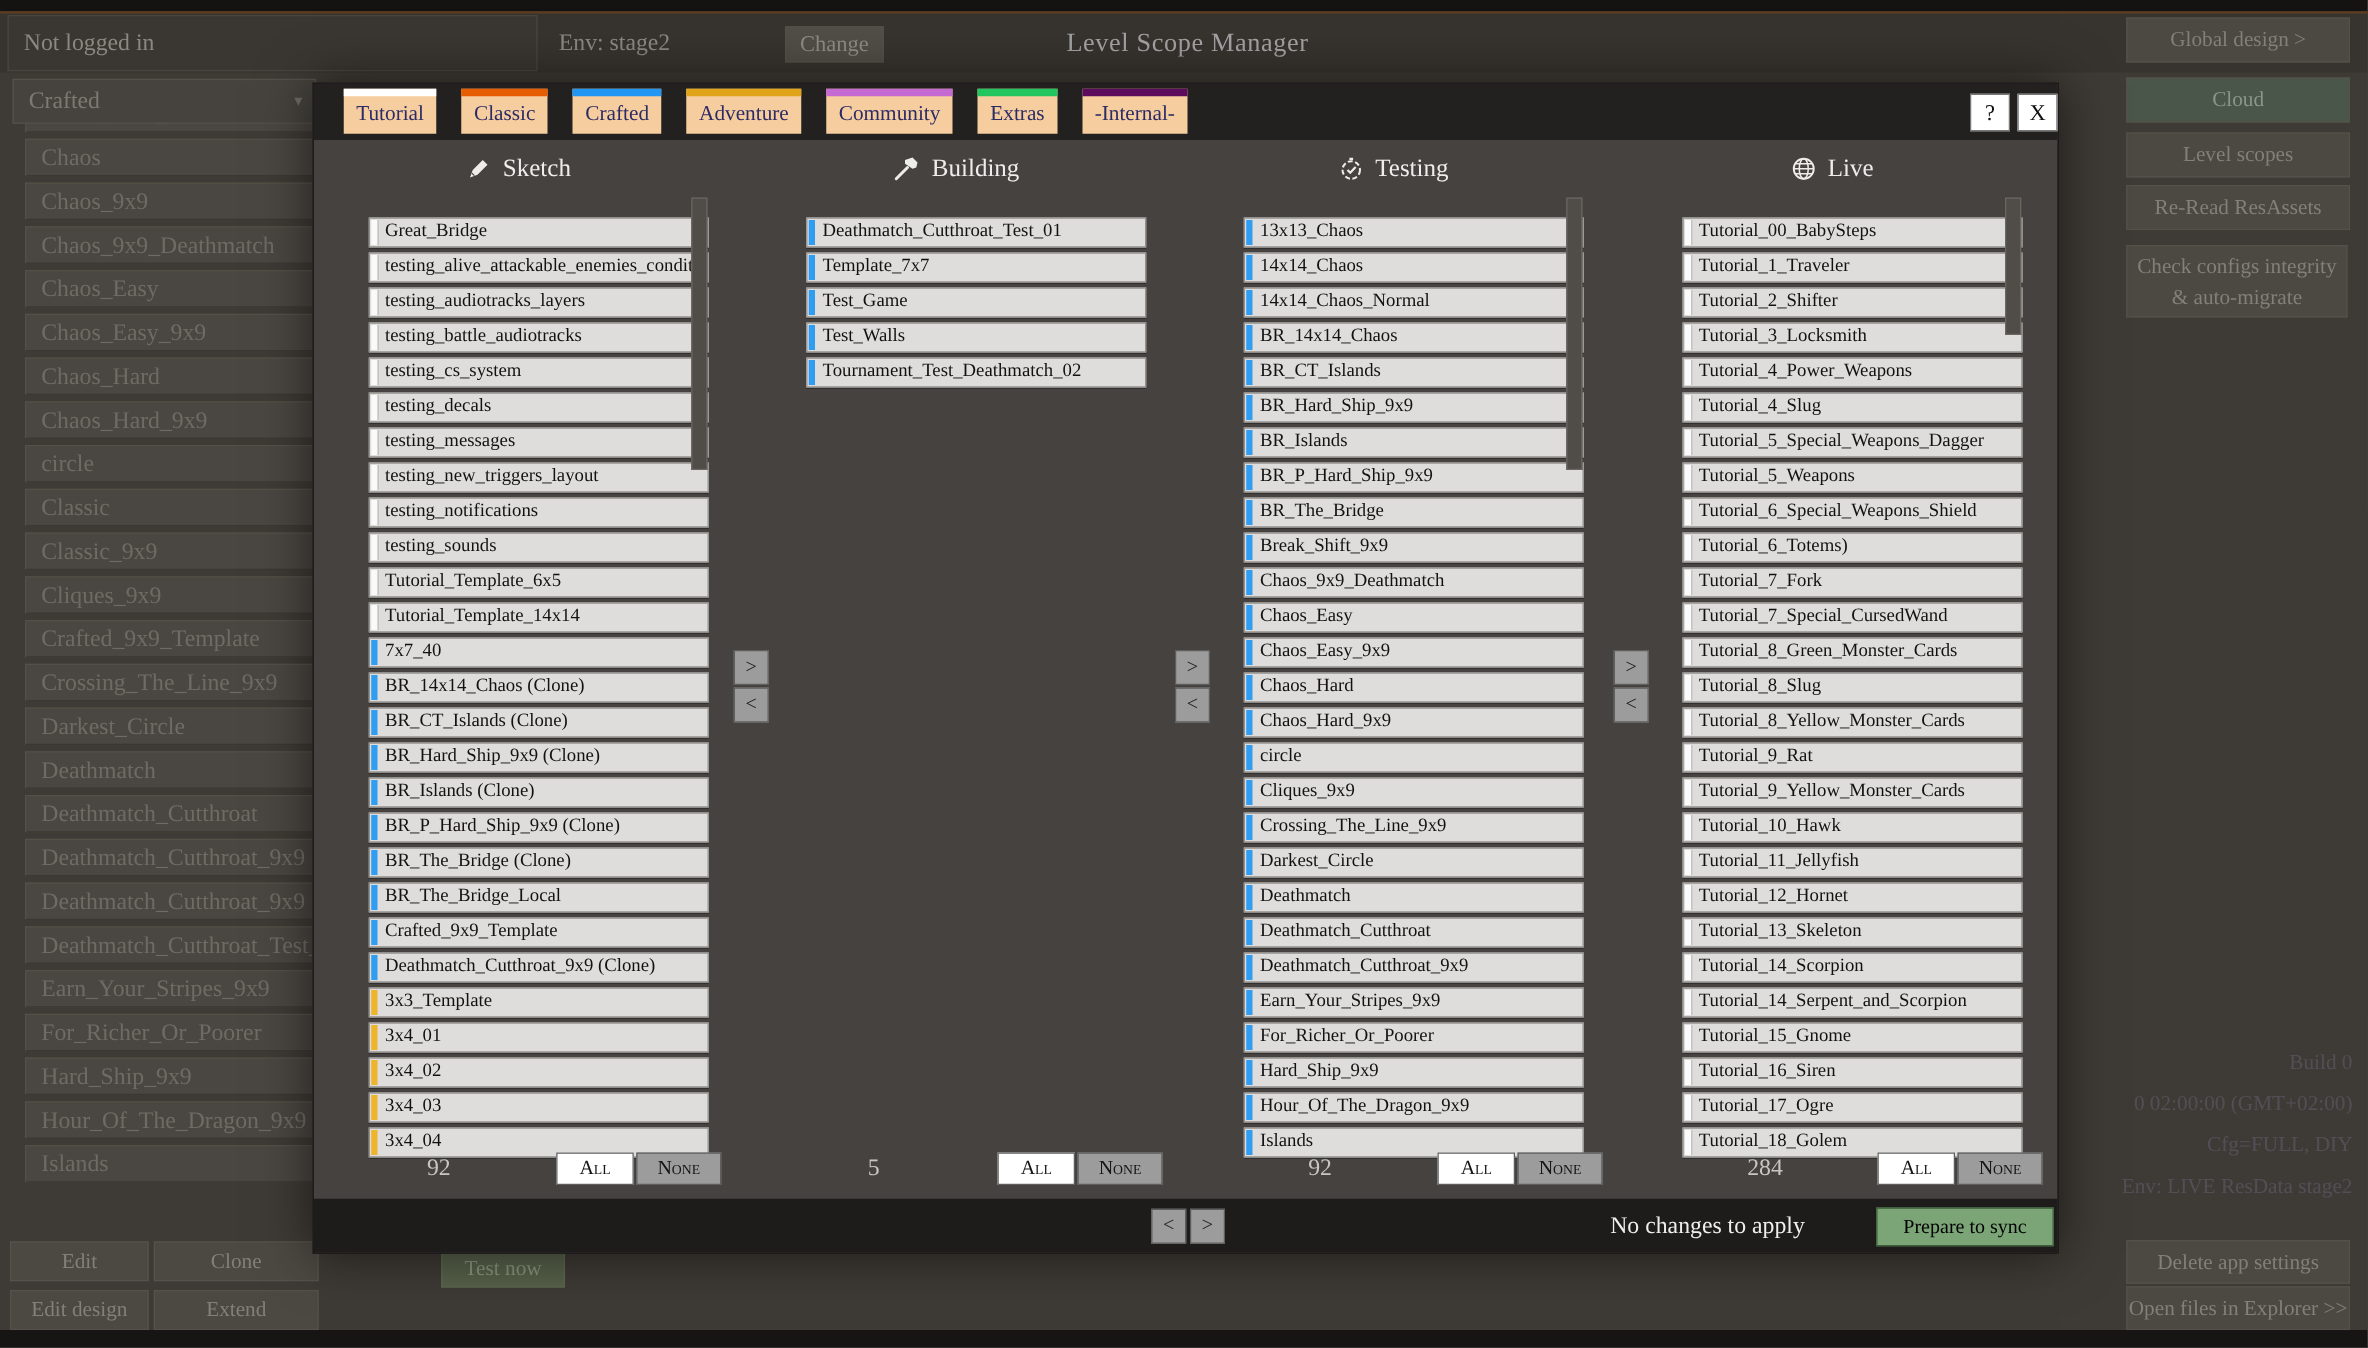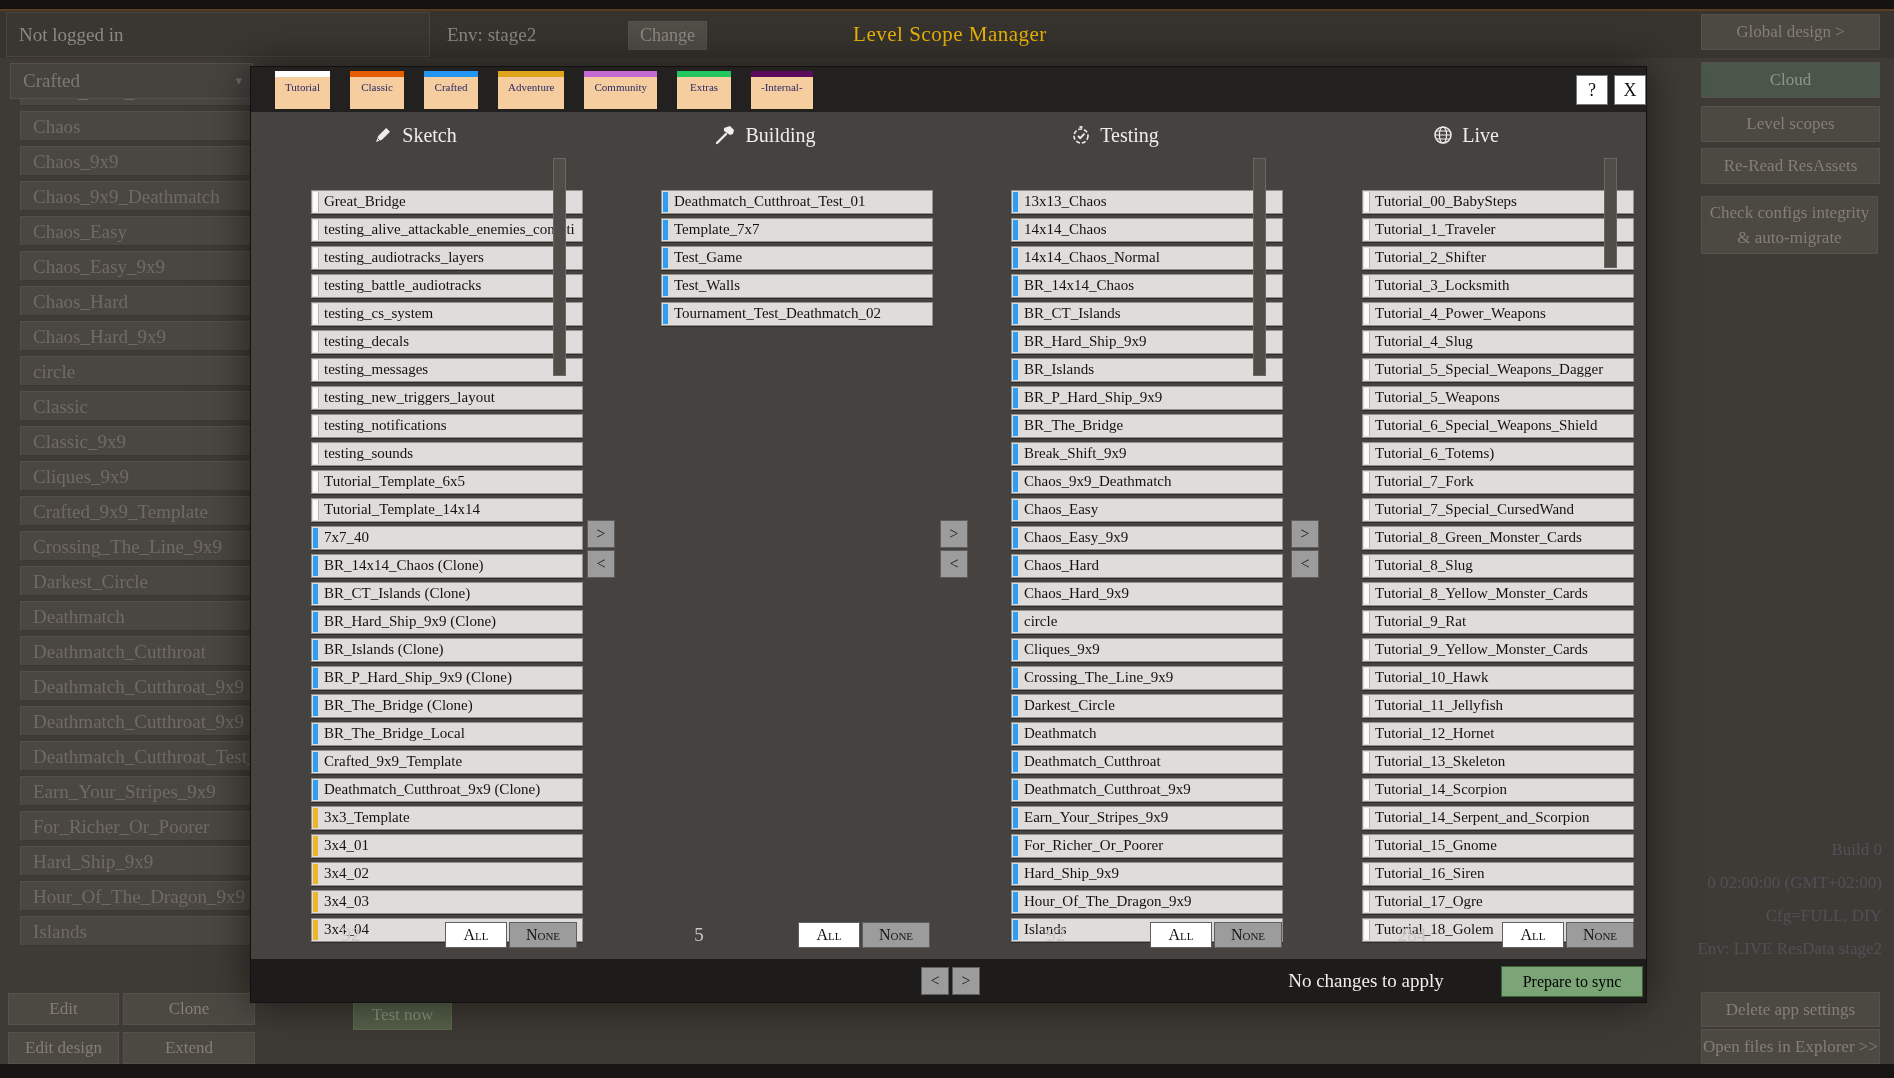--- a/index.html
+++ b/index.html
@@ -19,21 +19,21 @@
   
   .dim-btn{
     background:#4c4842;border:1px solid #56524b;color:#847f77;
     font-size:17px;text-align:center;display:flex;align-items:center;justify-content:center;
   }
   .login-box{left:6px;top:12px;width:424px;height:45px;background:#3a3732;border:1px solid #4a463f;
     color:#8b8781;font-size:19px;display:flex;align-items:center;padding-left:12px;box-sizing:border-box;}
   .env-label{left:447px;top:12px;height:45px;display:flex;align-items:center;color:#8b8781;font-size:19px;}
   .change-btn{left:628px;top:21px;width:77px;height:27px;font-size:18px;background:#514d47;color:#8f8b84;}
   .app-title{left:750px;top:12px;width:400px;height:45px;display:flex;align-items:center;justify-content:center;
-    color:#eab308;font-size:21px;letter-spacing:.5px;}
+    color:#a3a3a3;font-size:21px;letter-spacing:.5px;}
 
   .rb{left:1701px;width:177px;}
   .rb1{top:14px;height:34px;}
   .rb2{top:62px;height:34px;background:#4b564a;color:#8a968a;}
   .rb3{top:106px;height:34px;}
   .rb4{top:148px;height:34px;}
   .rb5{top:196px;height:58px;line-height:25px;padding:2px 6px;box-sizing:border-box;}
   .rb6{top:992px;height:33px;}
   .rb7{top:1029px;height:33px;}
 
@@ -56,43 +56,43 @@
 
   .watermark{right:12px;top:833px;width:260px;text-align:right;opacity:.16;color:#c4b5fd;
     font-size:17px;line-height:33px;pointer-events:none;}
 
   
   .modal{left:250px;top:66px;width:1395px;height:935px;background:#454240;
     border:1px solid #121110;box-shadow:0 0 40px rgba(0,0,0,.55);z-index:5;}
   .tabstrip{left:0;top:0;width:1395px;height:45px;background:#232120;}
   .tabs{left:24px;top:4px;display:flex;gap:20px;}
   .tab{
-    position:relative;background:#f6cd9e;color:#2b2b66;font-size:11px;
-    padding:10px 10px 16px 10px;min-width:34px;text-align:center;cursor:pointer;
+    position:relative;background:#f6cd9e;color:#2b2b66;font-size:17px;
+    padding:10px 10px 6px 10px;min-width:34px;text-align:center;cursor:pointer;
   }
   .tab::before{content:"";position:absolute;left:0;top:0;width:100%;height:6px;background:#fff;}
   .tab.stripe-white::before{background:#ffffff;}
   .tab.stripe-orange::before{background:#e65c00;}
   .tab.stripe-blue::before{background:#2196f3;}
   .tab.stripe-gold::before{background:#e0a41a;}
   .tab.stripe-violet::before{background:#c46ad2;}
   .tab.stripe-green::before{background:#22c55e;}
   .tab.stripe-purple::before{background:#5c0a5c;}
 
   .sq-btn{background:#ffffff;color:#111;border:1px solid #777;
     display:flex;align-items:center;justify-content:center;font-size:18px;}
   .help-btn{left:1325px;top:8px;width:30px;height:28px;}
   .close-btn{left:1363px;top:8px;width:30px;height:28px;}
 
   .col-head{top:52px;height:32px;display:flex;align-items:center;justify-content:center;gap:9px;
     color:#efedea;font-size:20px;width:200px;}
   .ch1{left:64px;} .ch2{left:414px;} .ch3{left:764px;} .ch4{left:1115px;}
   .col-head svg{display:block;}
 
-  .lst{left:0;top:91px;width:272px;margin:16px;padding:16px;list-style:none;}
+  .lst{left:0;top:91px;width:272px;margin:0;padding:16px;list-style:none;}
   .lst-sketch{left:28px;} .lst-building{left:378px;} .lst-testing{left:728px;} .lst-live{left:1079px;}
   .row{
     position:relative;height:24px;margin-bottom:4px;background:#dedddb;
     border:1px solid #93918e;box-shadow:0 1px 0 rgba(0,0,0,.35);
     box-sizing:border-box;white-space:nowrap;overflow:hidden;cursor:pointer;
   }
   .row .stripe{position:absolute;left:1px;top:1px;bottom:1px;width:5px;background:#f8f8f8;}
   .row.stripe-white .stripe{background:#fafafa;border-right:1px solid #b5b3b0;}
   .row.stripe-blue .stripe{background:#2e9df2;}
   .row.stripe-yellow .stripe{background:#edb42c;}

